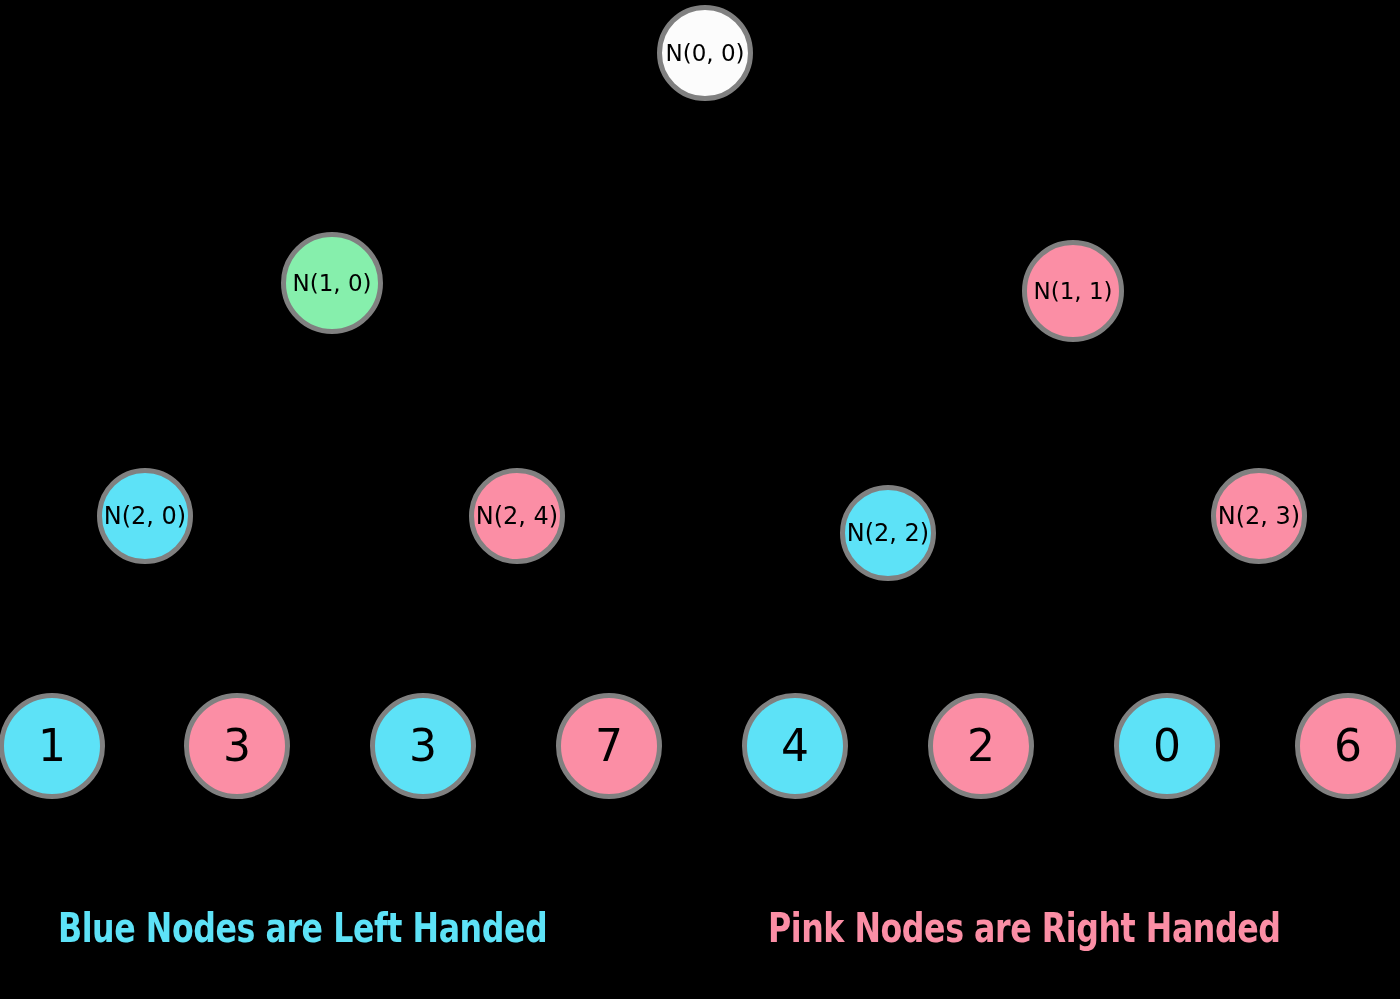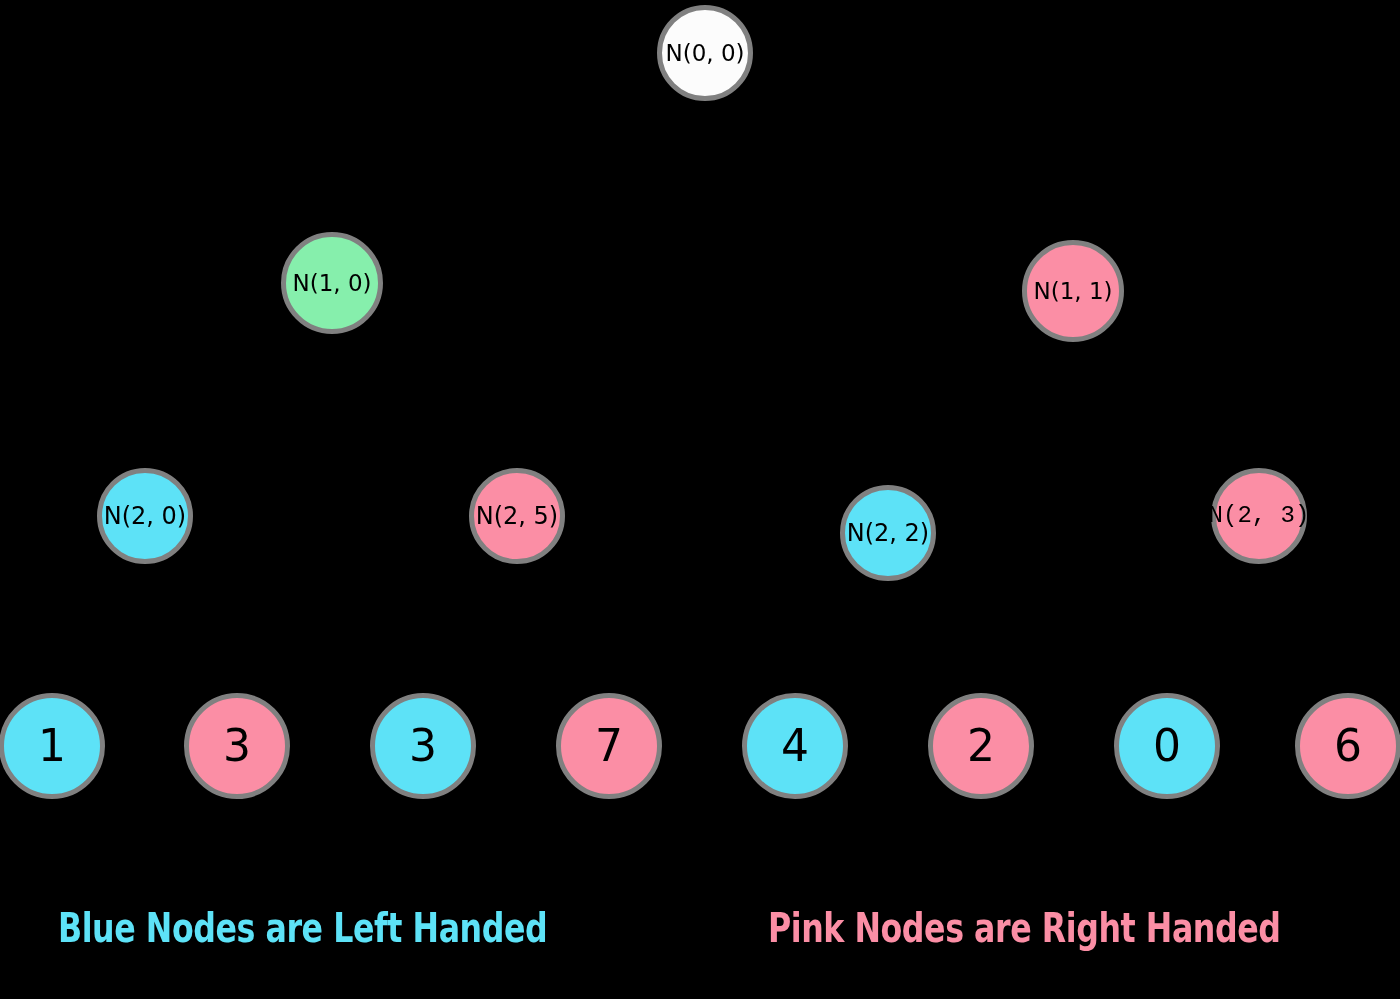--- a/index.html
+++ b/index.html
@@ -58,26 +58,26 @@
       <div class="node lvl1" style="left: 281px; top: 232px; width: 102px; height: 102px; background: #86efac; border-color: rgb(128, 128, 128);">
         <span class="node-label">N(1, 0)</span>
       </div>
       <div class="node lvl1" style="left: 1022px; top: 240px; width: 102px; height: 102px; background: rgb(251, 142, 165); border-color: rgb(128, 128, 128);">
         <span class="node-label">N(1, 1)</span>
       </div>
       <div class="node lvl2" style="left: 97px; top: 468px; width: 96px; height: 96px; background: rgb(93, 226, 247); border-color: rgb(128, 128, 128);">
         <span class="node-label">N(2, 0)</span>
       </div>
       <div class="node lvl2" style="left: 469px; top: 468px; width: 96px; height: 96px; background: rgb(251, 142, 165); border-color: rgb(128, 128, 128);">
-        <span class="node-label">N(2, 5)</span>
+        <span class="node-label">N(2, 4)</span>
       </div>
       <div class="node lvl2" style="left: 840px; top: 485px; width: 96px; height: 96px; background: rgb(93, 226, 247); border-color: rgb(128, 128, 128);">
         <span class="node-label">N(2, 2)</span>
       </div>
-      <div class="node lvl2" style="left: 1211px; top: 468px; width: 96px; height: 96px; background: rgb(251, 142, 165); border-color: rgb(128, 128, 128); font-family: Liberation Mono, monospace;">
+      <div class="node lvl2" style="left: 1211px; top: 468px; width: 96px; height: 96px; background: rgb(251, 142, 165); border-color: rgb(128, 128, 128);">
         <span class="node-label">N(2, 3)</span>
       </div>
     </div>
   <div id="leaves-layer">
       <div class="node leaf" style="left: -1px; top: 693px; width: 106px; height: 106px; background: rgb(93, 226, 247); border-color: rgb(128, 128, 128);">
         <span class="node-label">1</span>
       </div>
       <div class="node leaf" style="left: 184px; top: 693px; width: 106px; height: 106px; background: rgb(251, 142, 165); border-color: rgb(128, 128, 128);">
         <span class="node-label">3</span>
       </div>

